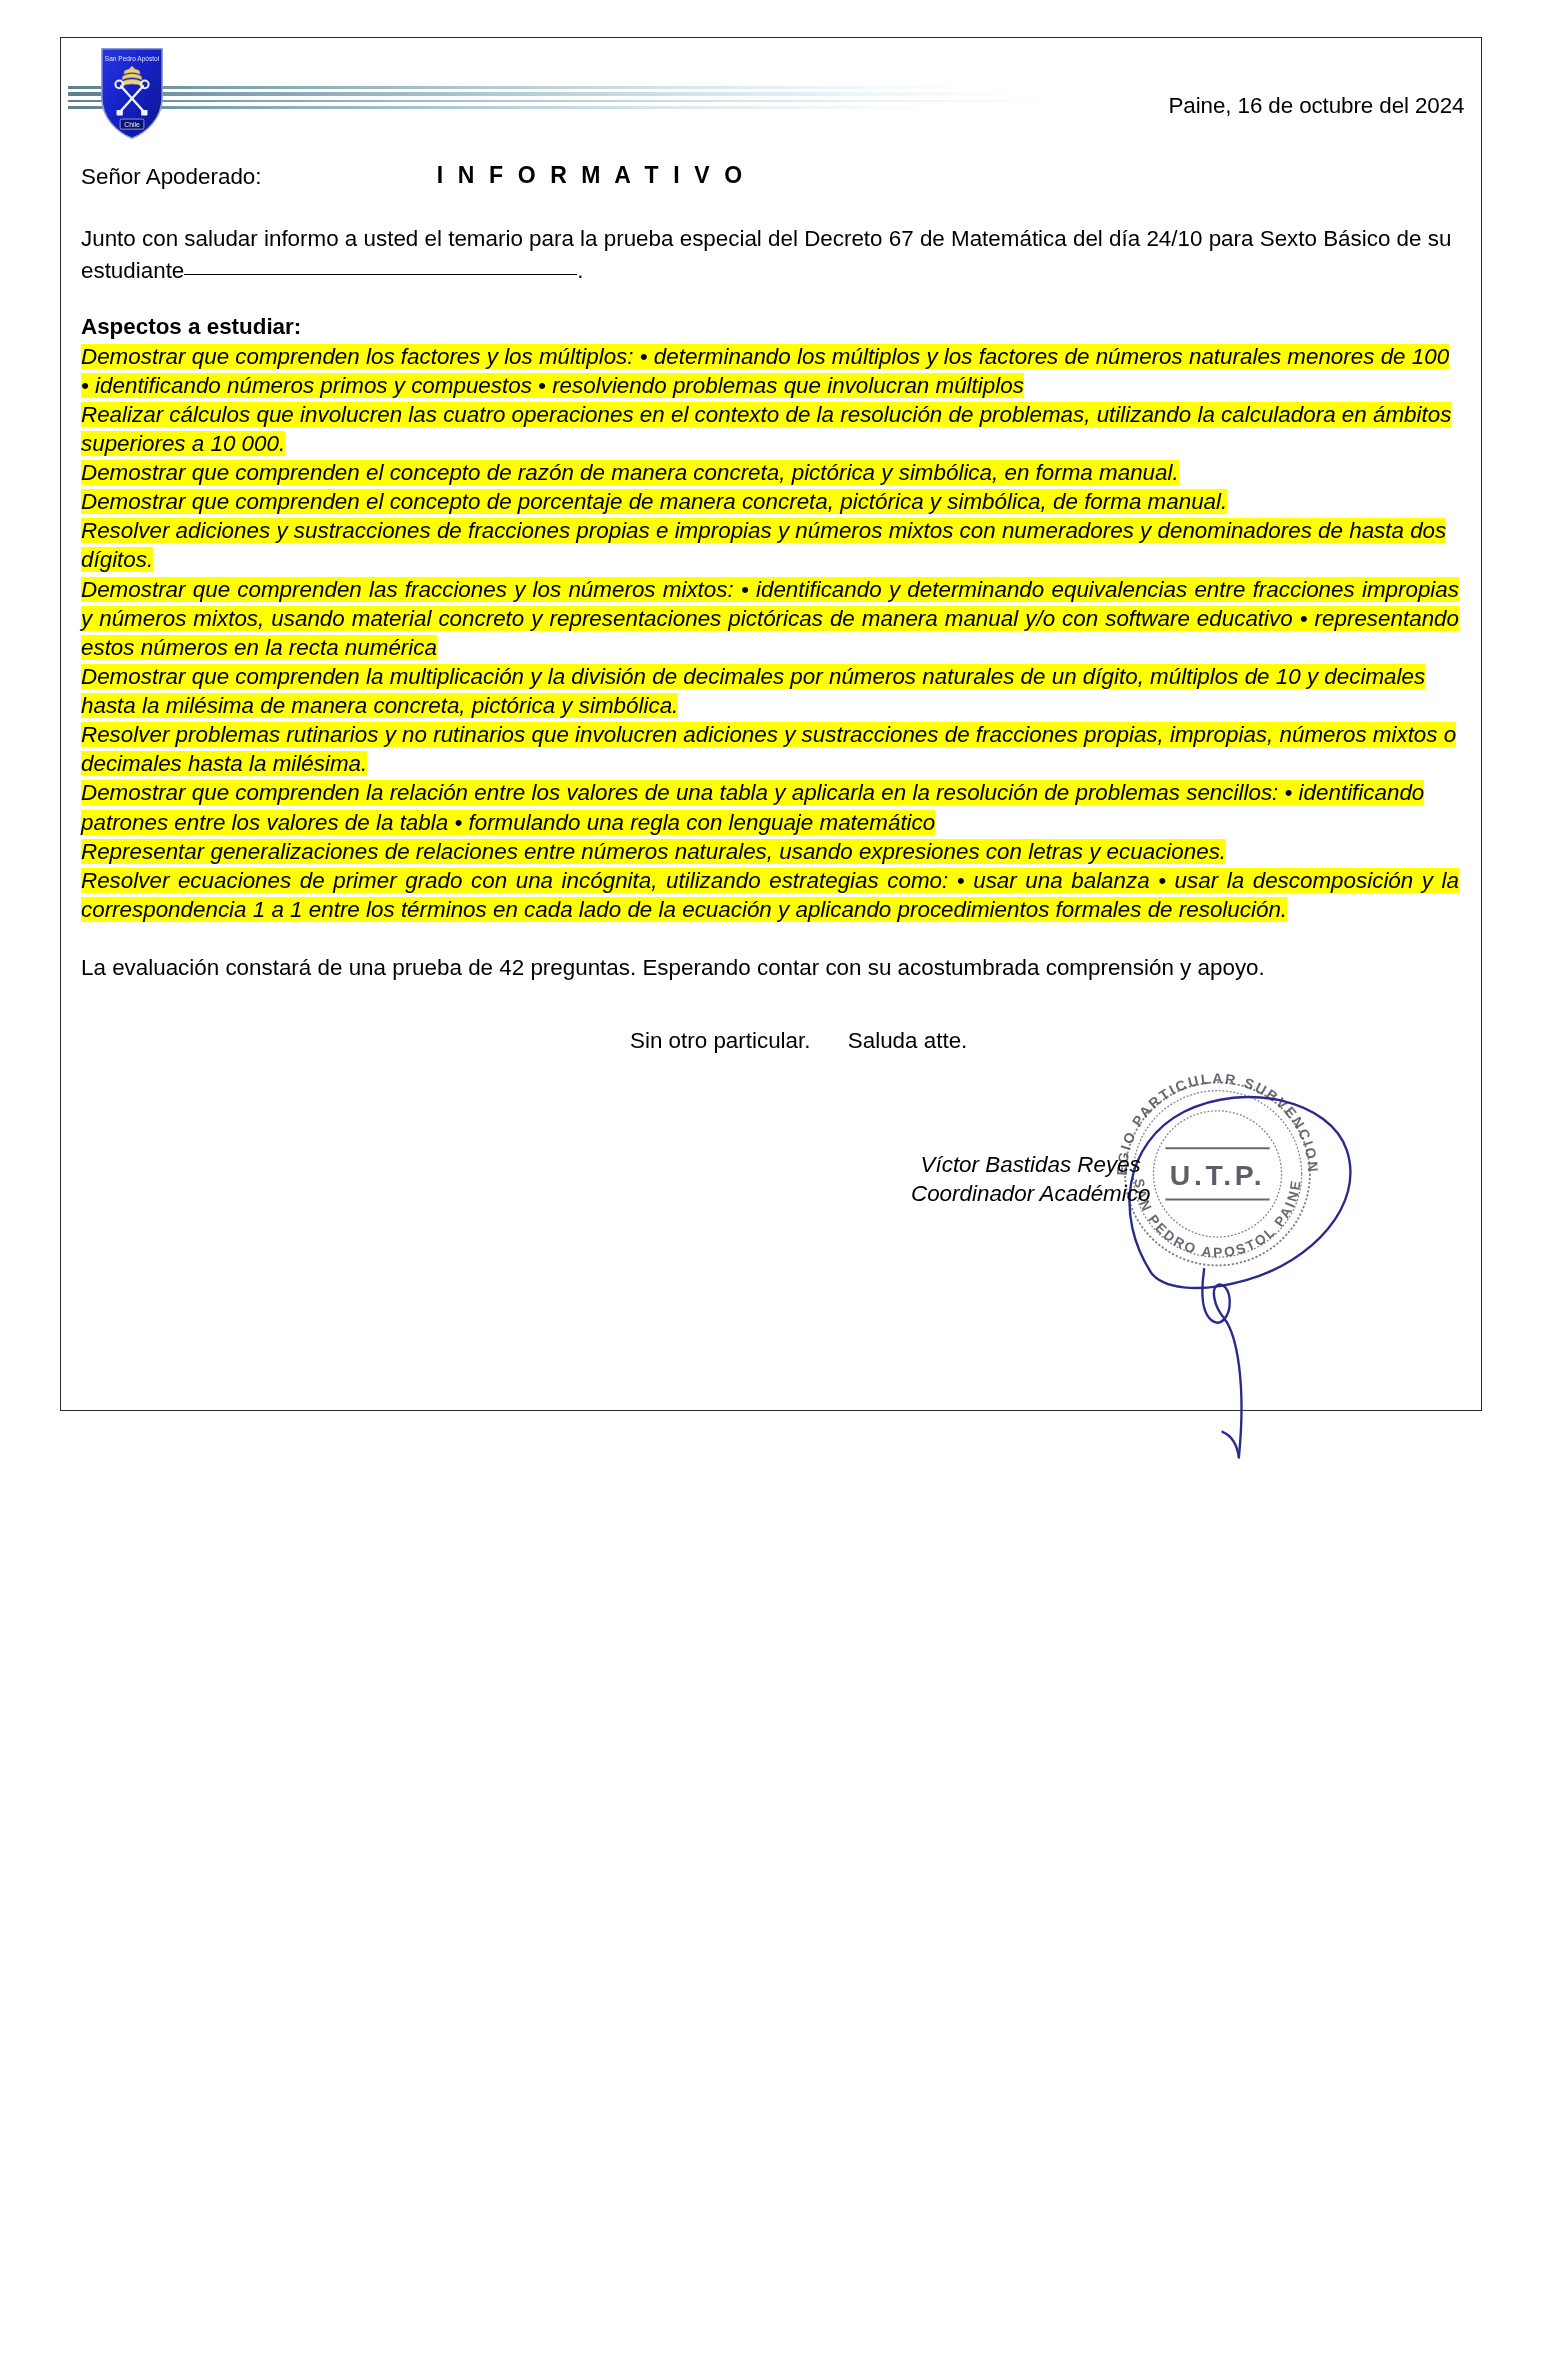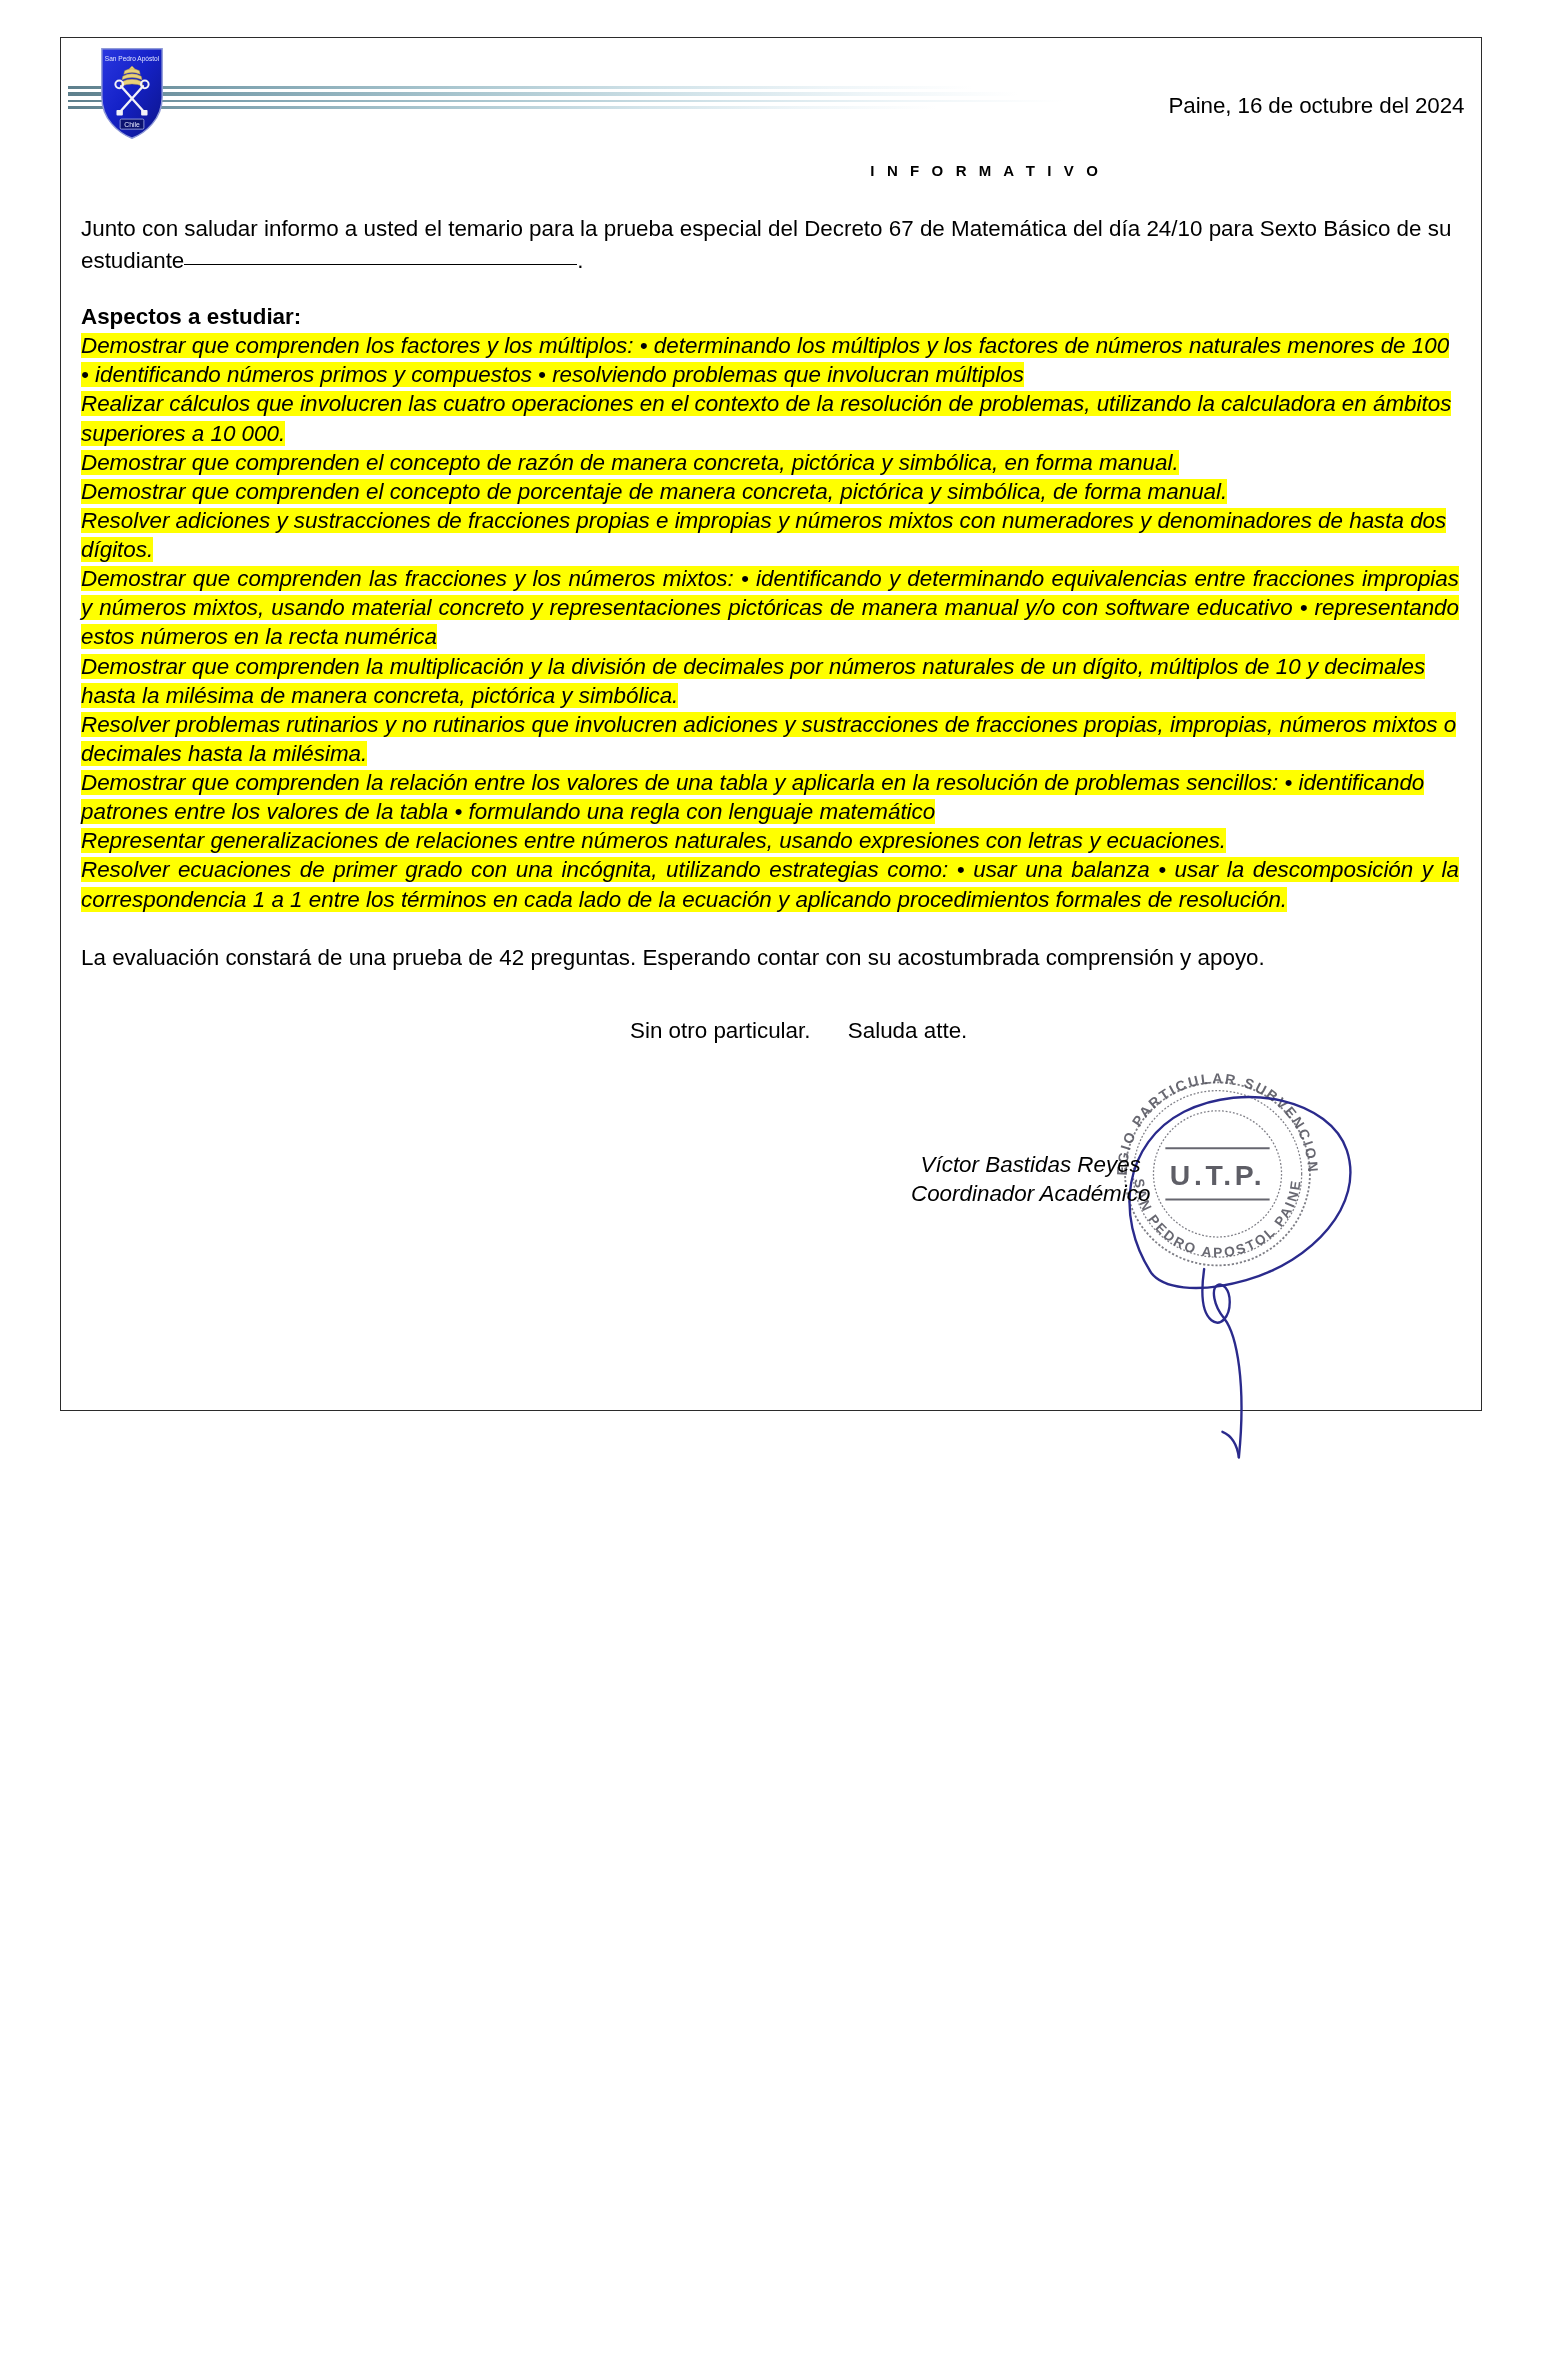--- a/index.html
+++ b/index.html
@@ -76,24 +76,24 @@
   .doc-body {
     position: absolute;
     left: 20px;
     top: 123px;
     width: 1378px;
     font-size: 22.4px;
     line-height: 1.30;
   }
 
   .title-informativo {
-    text-align: right;
+    text-align: center;
     font-weight: bold;
     letter-spacing: 4.1px;
-    font-size: 15px;
+    font-size: 23px;
     margin: 0 0 1.8px 0;
     padding-right: 357px;
   }
 
   .salutation {
     margin: -31px 0 0 0;
     font-size: 22.4px;
   }
 
   .intro {
@@ -235,20 +235,21 @@
       <text x="37" y="88.5" text-anchor="middle" font-family="'Liberation Sans',sans-serif" font-size="7.5" fill="#e6eaff">Chile</text>
     </svg>
 
     <div class="date-line">Paine, 16 de octubre del 2024</div>
   </div>
 
   <div class="doc-body">
 
     <div class="title-informativo">I N F O R M A T I V O</div>
 
+    <div class="salutation">Señor Apoderado:</div>
 
     <p class="intro"><span>Junto con saludar informo a usted el temario para la prueba especial del Decreto 67 de Matemática del día 24/10 para Sexto Básico de su estudiante</span><span class="blank-fill"></span><span>.</span></p>
 
     <div class="aspectos-head">Aspectos a estudiar:</div>
 
     <div class="topic-list">
       <p class="topic"><span class="hl">Demostrar que comprenden los factores y los múltiplos: • determinando los múltiplos y los factores de números naturales menores de 100 • identificando números primos y compuestos • resolviendo problemas que involucran múltiplos</span></p>
       <p class="topic"><span class="hl">Realizar cálculos que involucren las cuatro operaciones en el contexto de la resolución de problemas, utilizando la calculadora en ámbitos superiores a 10 000.</span></p>
       <p class="topic"><span class="hl">Demostrar que comprenden el concepto de razón de manera concreta, pictórica y simbólica, en forma manual.</span></p>
       <p class="topic"><span class="hl">Demostrar que comprenden el concepto de porcentaje de manera concreta, pictórica y simbólica, de forma manual.</span></p>

